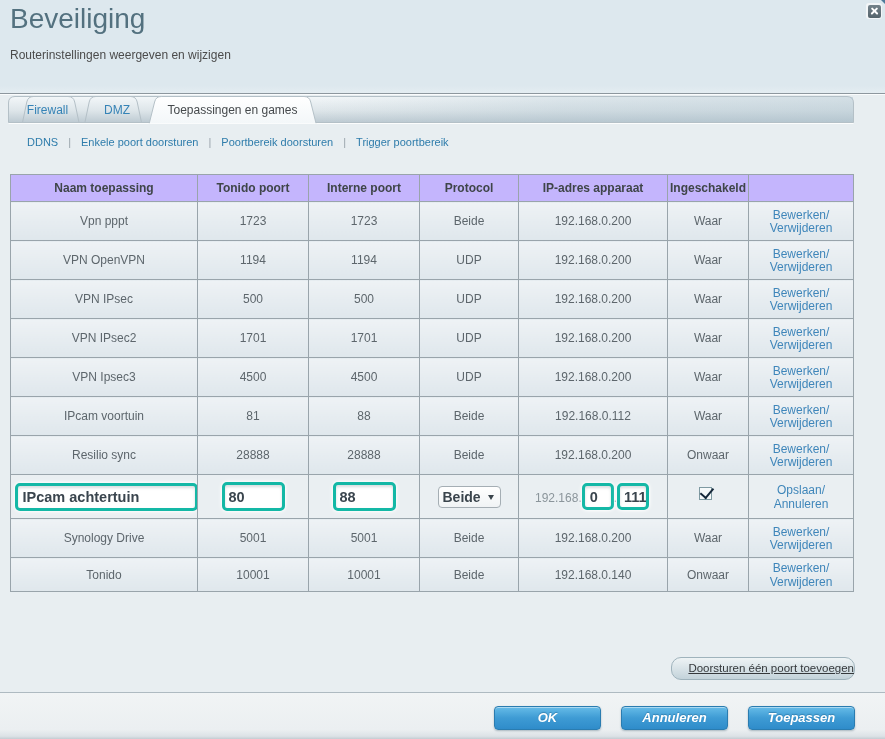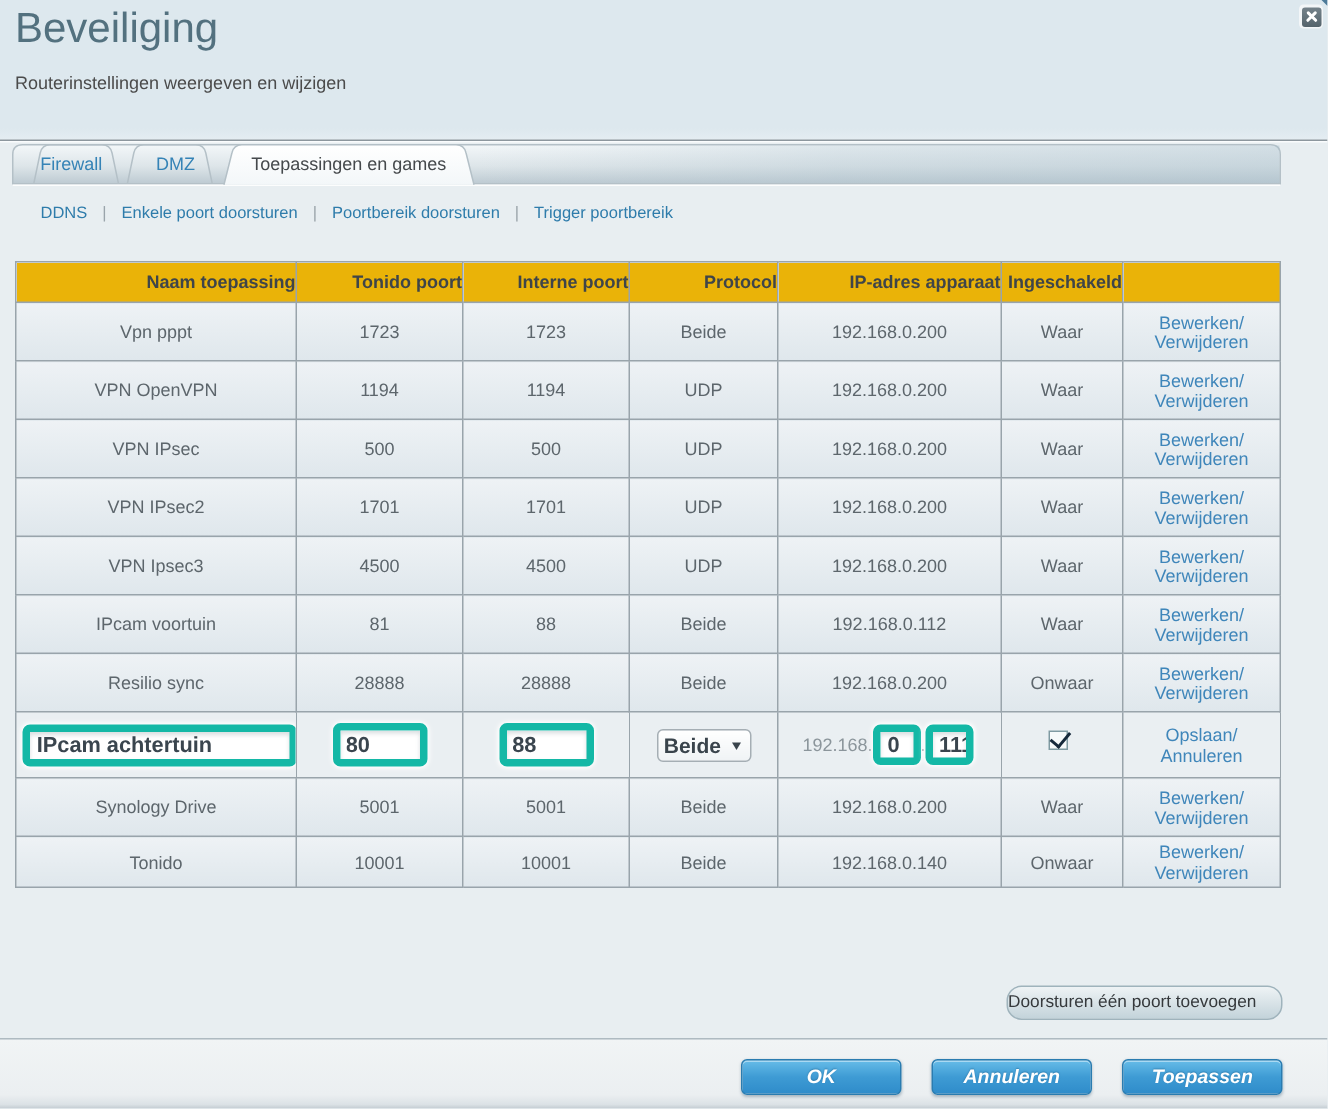--- a/index.html
+++ b/index.html
@@ -31,28 +31,28 @@
   
   .nav { position:absolute; left:0; top:136px; font-size:11px; color:#8d979e; white-space:nowrap;margin-left:17px; }
   .nav a { color:#2e7cab; text-decoration:none; }
   .nav .sep { display:inline-block; margin:0 10px; color:#9aa4ab; }
 
   
   table { position:absolute; left:10px; top:174px; width:843px;
           border-collapse:collapse; table-layout:fixed; font-size:12px; }
   td, th { border:1px solid #99a4ab; text-align:center; vertical-align:middle;
            overflow:hidden; color:#5d666c; }
-  th { background:#eab308; color:#3f4549; font-weight:bold; height:27px; font-size:12px;text-align:right; }
+  th { background:#c4b5fd; color:#3f4549; font-weight:bold; height:27px; font-size:12px; }
   tr.r td { background:linear-gradient(180deg,#eef2f5 0%, #dfe7ec 100%); height:39px; }
   td a { color:#3f86ba; text-decoration:none; display:block; line-height:13.5px; font-size:12px; padding-top:2px; }
   tr.edit td { background:#eaeff2; height:44px; position:relative; }
   tr.last td { height:34px;margin-top:28px; }
 
   input, select { font-family:"Liberation Sans", sans-serif; }
-  .ti { height:28px; border:5px solid #14b8a6; border-radius:5px; background:#fff;
+  .ti { height:28px; border:3px solid #14b8a6; border-radius:5px; background:#fff;
         box-shadow:inset 0 2px 3px rgba(120,135,145,.28), 0 0 5px rgba(255,255,255,1), 0 0 3px rgba(255,255,255,1);
         font-size:14.5px; font-weight:bold; color:#3a454e; padding:0 0 0 5px; }
   .name-in { width:183px; margin-left:3.5px; }
   .port-in { width:63px; height:29px; padding-left:4px; }
   .ip-in1 { width:32px; height:27px; padding-left:5px; }
   .ip-in2 { width:32px; height:27px; padding-left:4px; }
   .ipwrap { color:#8b959b; font-size:12px; text-align:left; padding-left:16px; }
   .sel { height:22px; width:63px; border:1px solid #a5aeb4; border-radius:4px;
          background:linear-gradient(180deg,#ffffff 0%, #f0f3f5 100%);
          font-size:14px; font-weight:bold; color:#3a444c; text-align:left;
@@ -62,21 +62,21 @@
               border-top:5px solid #3a444c; }
   .cb { display:inline-block; width:13px; height:13px; background:#f6f9fa;
         border:1px solid #7f9aa2; position:relative; top:-4px; margin-left:-6px; vertical-align:middle; }
   .cb:after { content:""; position:absolute; left:3px; top:-3px; width:5.5px; height:11px;
               border:solid #16293b; border-width:0 2.5px 2.5px 0; transform:rotate(40deg); }
 
   
   .addbtn { position:absolute; left:671px; top:657px; width:184px; height:23px;
             background:linear-gradient(180deg,#eef3f5 0%, #c3d3da 100%);
             border:1px solid #9fb3bc; border-radius:10px; font-size:11.5px; color:#35393c;
-            text-align:left; line-height:21px; white-space:nowrap; }
+            text-align:right; line-height:21px; white-space:nowrap;text-decoration:underline; }
 
   
   .footer { position:absolute; left:0; top:692px; width:885px; height:47px;
             border-top:1px solid #aebac1;
             background:linear-gradient(180deg,#f1f4f5 0%, #ebeff1 80%, #dce2e6 94%, #c3ccd2 100%); }
   .bbtn { position:absolute; top:13px; width:107px; height:24px; border-radius:4px;
           border:1px solid #2a7cb0;
           background:linear-gradient(180deg,#66bce8 0%, #3e9bd4 50%, #2f8cca 100%);
           color:#fff; font-size:13px; font-weight:bold; text-align:center; line-height:22px;
           text-shadow:0 -1px 1px rgba(0,60,100,.35);

